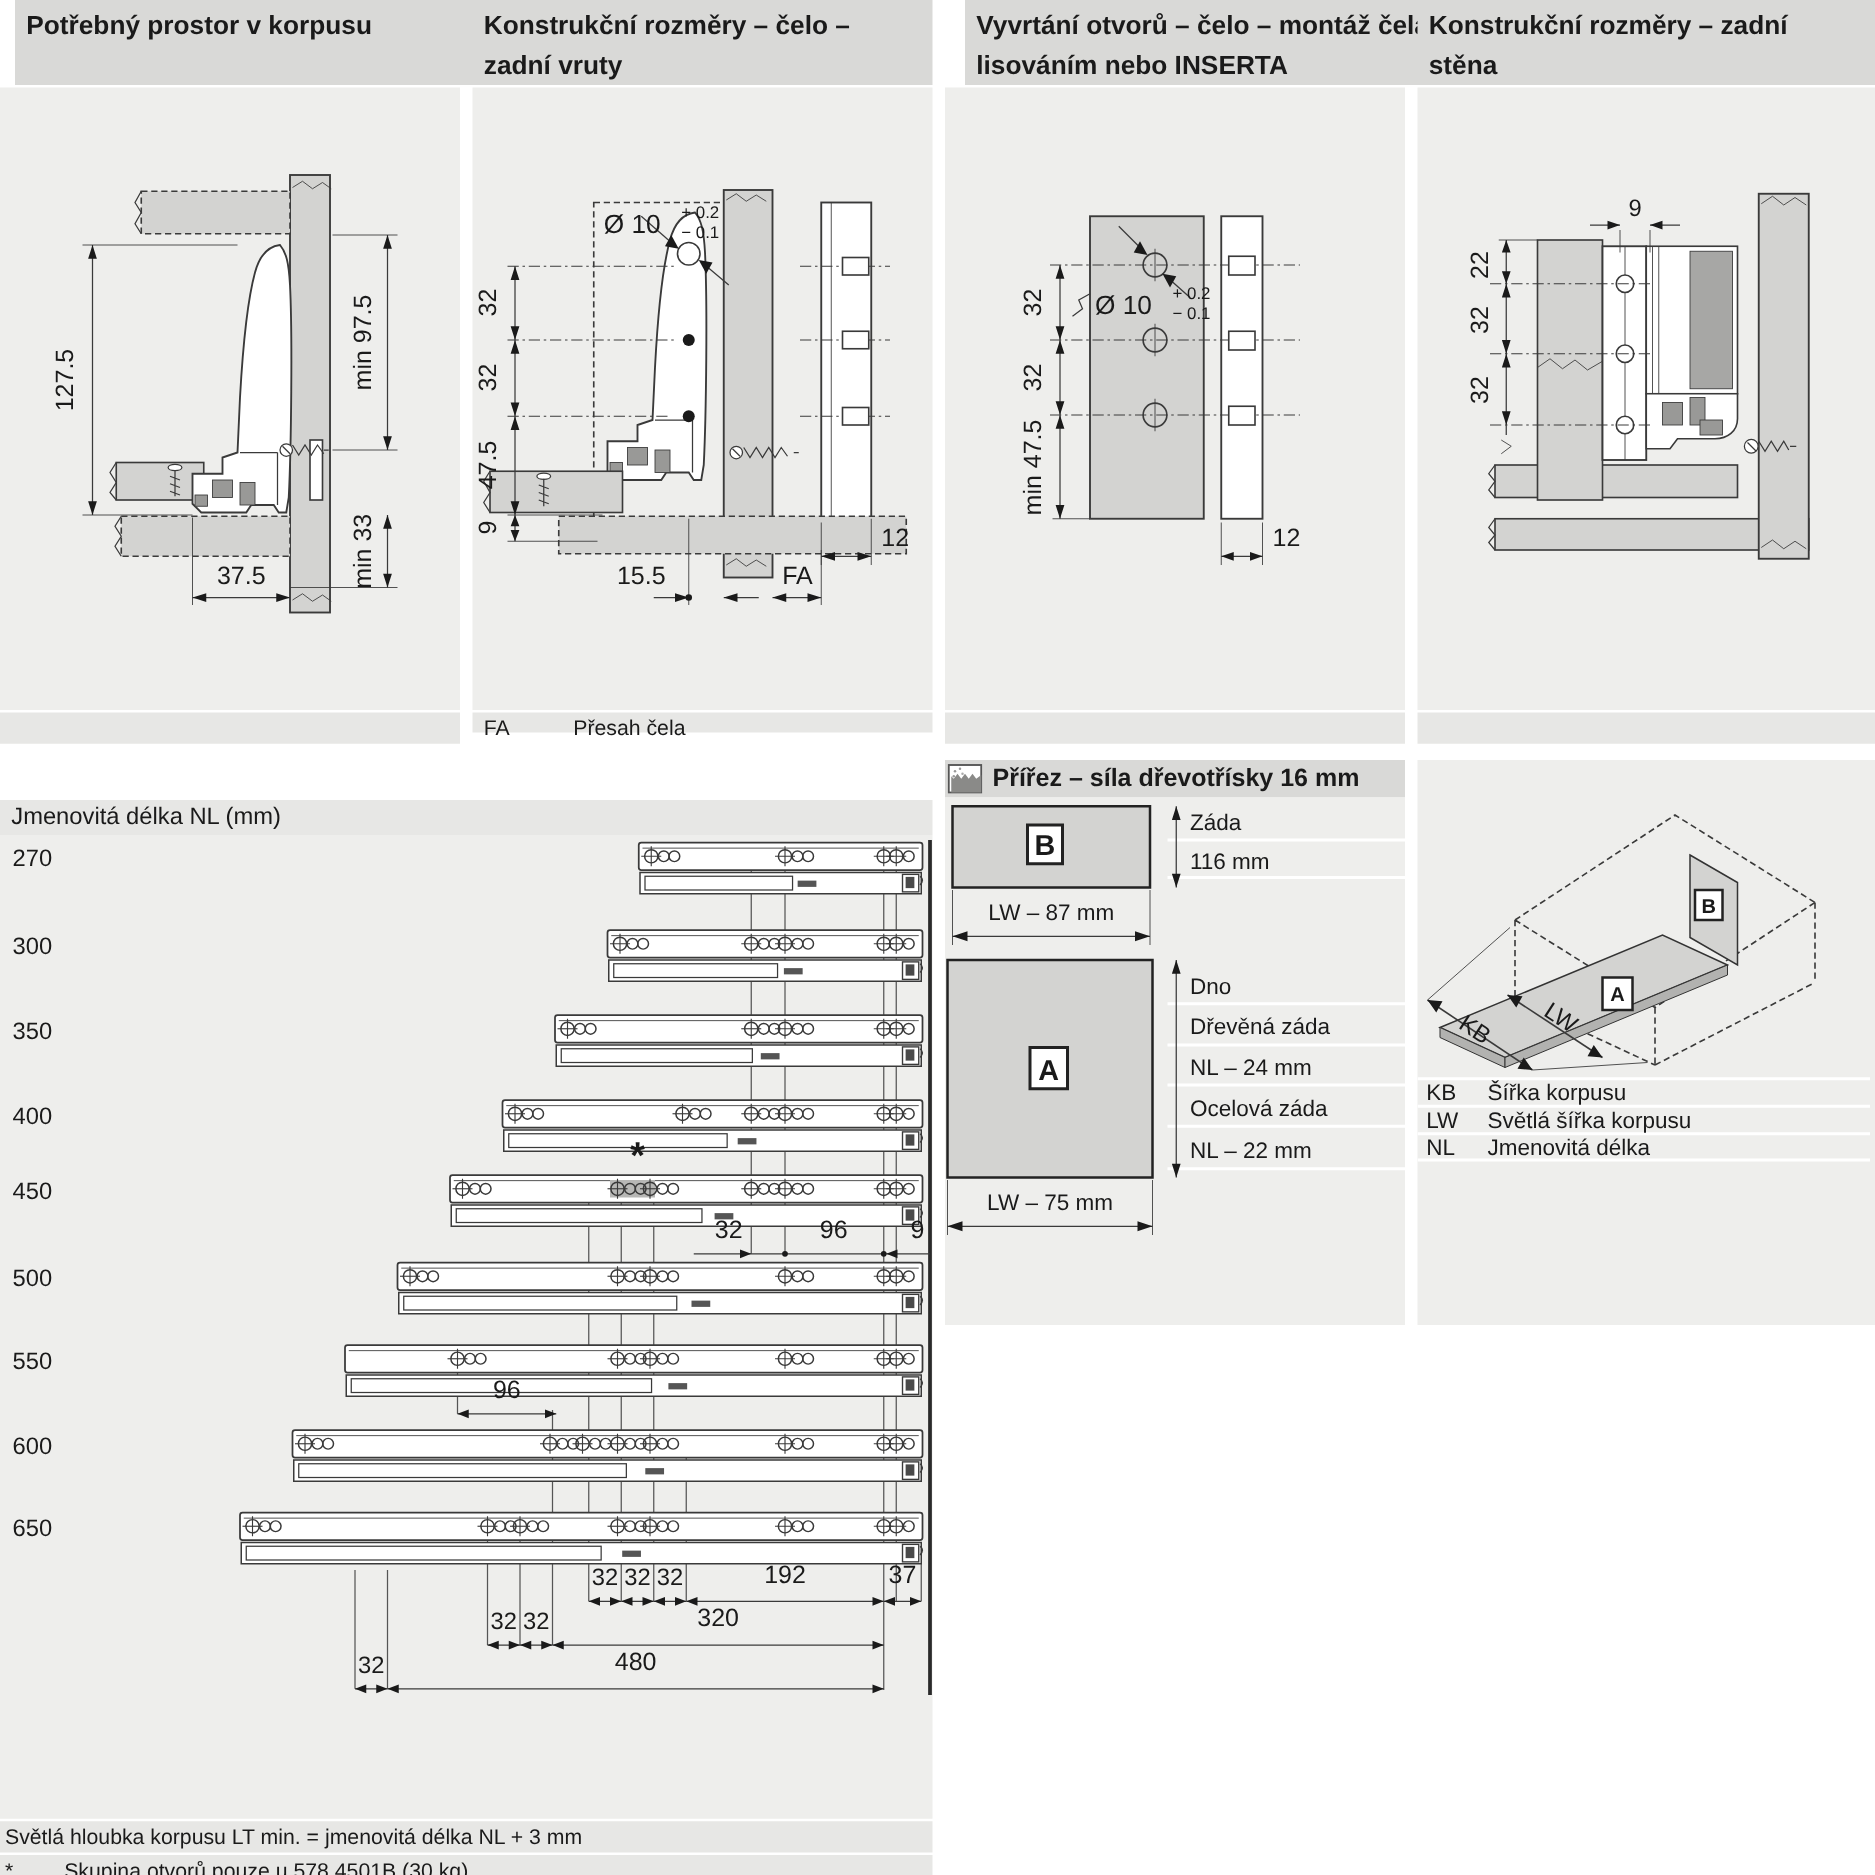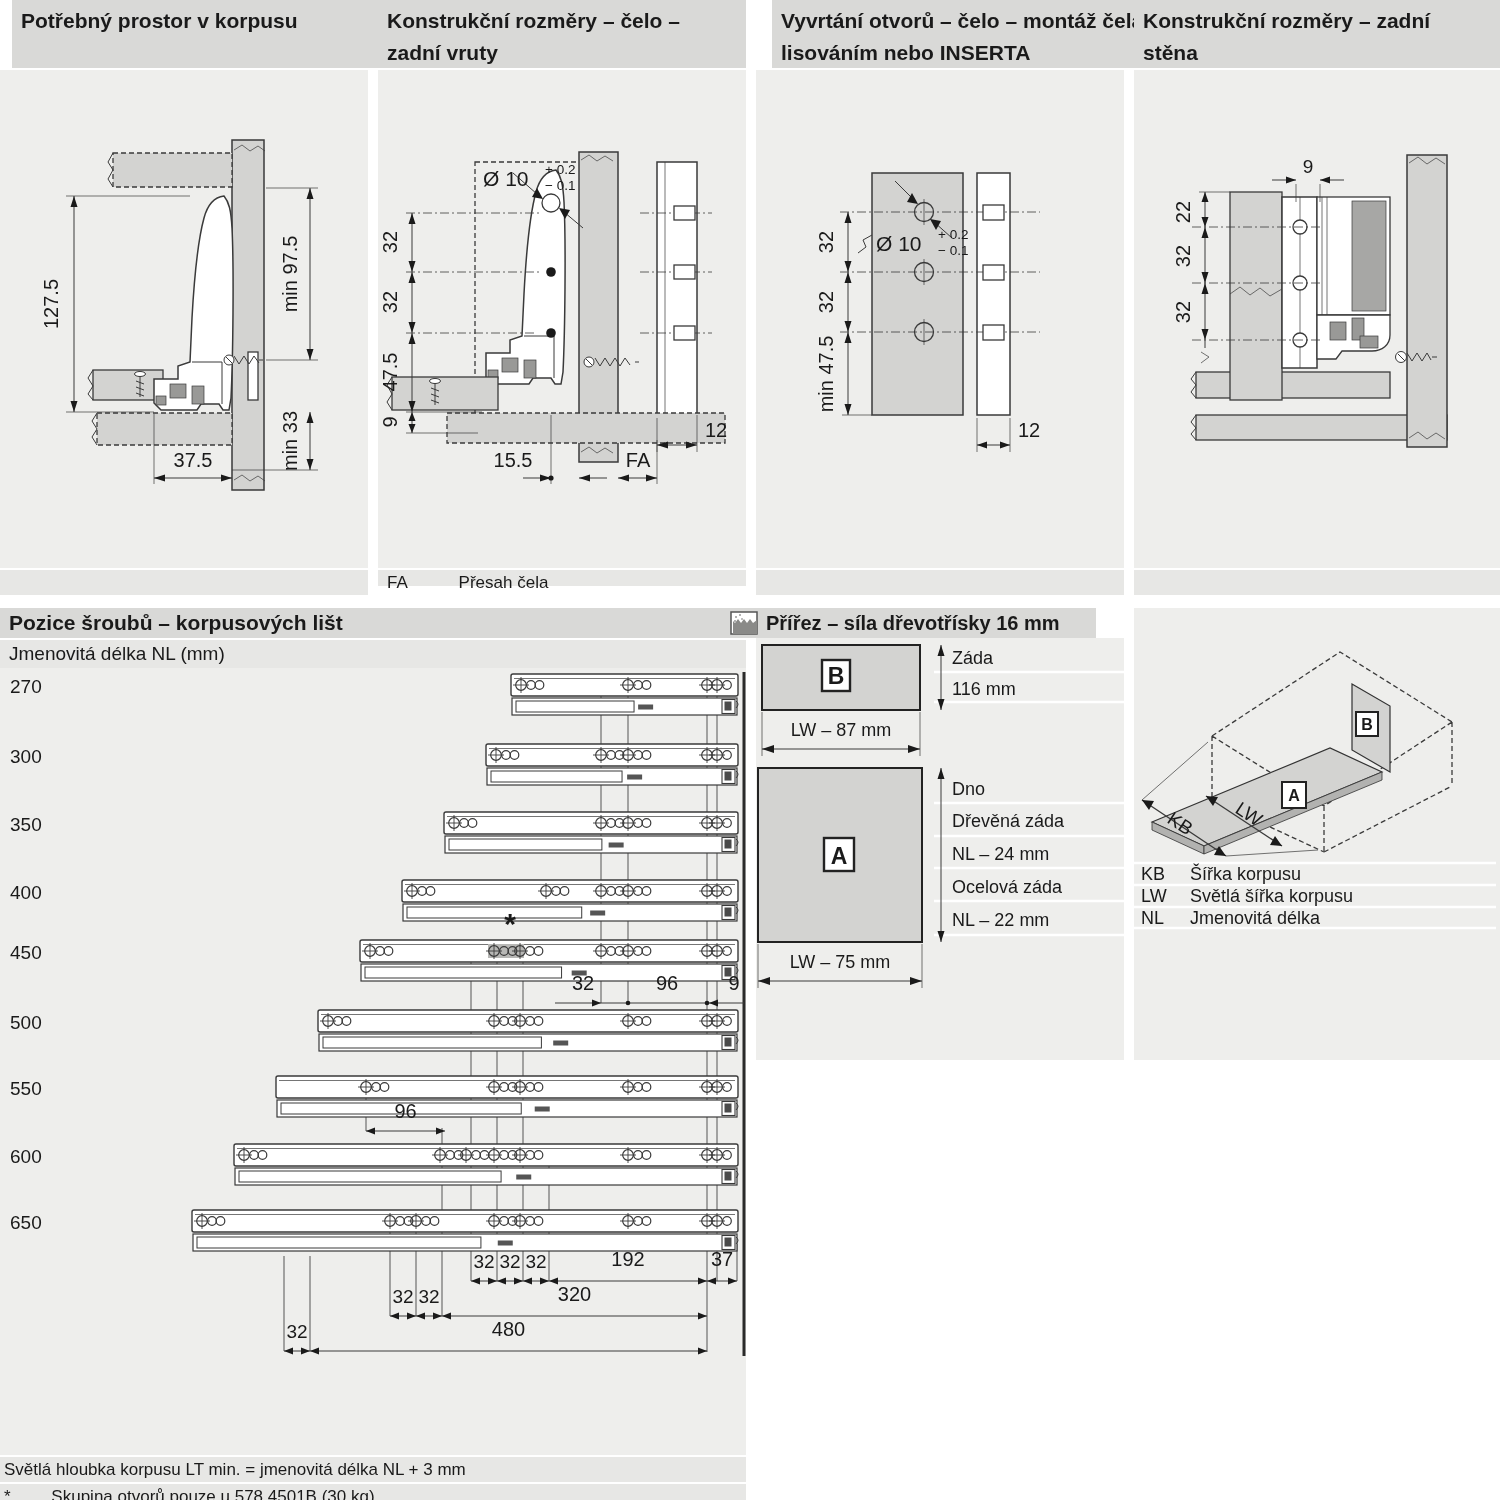--- a/index.html
+++ b/index.html
@@ -219,21 +219,20 @@
     <path class="ln" d="M1205,192 V348"></path>
     <path class="ar" d="M1205,192 l-3.5,10 7,0 z M1205,227 l-3.5,-10 7,0 z M1205,227 l-3.5,11 7,0 z M1205,283 l-3.5,-11 7,0 z M1205,283 l-3.5,11 7,0 z M1205,340 l-3.5,-11 7,0 z"></path>
     <path class="ln7" d="M1201,352 l8,5 -8,6"></path>
     <text x="1190" y="212" class="t20 mid" transform="rotate(-90 1190 212)">22</text>
     <text x="1190" y="256" class="t20 mid" transform="rotate(-90 1190 256)">32</text>
     <text x="1190" y="312" class="t20 mid" transform="rotate(-90 1190 312)">32</text>
   </svg>
   </div>
   <div class="abs fstrip" style="left:1134px;top:570px;width:366px;height:25px"></div>
 
-  <div class="abs tband" style="left:0;top:608px;width:746px;height:30px;padding-top:2px;line-height:26px">Pozice šroubů – korpusových lišt</div>
   <div class="abs sband" style="left:0;top:640px;width:746px;height:28px">Jmenovitá délka NL (mm)</div>
   <div class="abs content" style="left:0;top:668px;width:746px;height:787px">
     <svg id="rails" width="746" height="787" viewBox="0 668 746 787">
         <line x1="471" y1="946" x2="471" y2="1281" stroke="#555" stroke-width="1"></line>
         <line x1="497" y1="946" x2="497" y2="1281" stroke="#555" stroke-width="1"></line>
         <line x1="523" y1="946" x2="523" y2="1281" stroke="#555" stroke-width="1"></line>
         <line x1="549" y1="1150" x2="549" y2="1281" stroke="#555" stroke-width="1"></line>
         <line x1="601" y1="684" x2="601" y2="1003" stroke="#555" stroke-width="1"></line>
         <line x1="628" y1="684" x2="628" y2="1003" stroke="#555" stroke-width="1"></line>
         <line x1="707" y1="684" x2="707" y2="1352" stroke="#555" stroke-width="1"></line>
@@ -650,21 +649,21 @@
       </svg>
   </div>
   <div class="abs fstrip" style="left:0;top:1457px;width:746px;height:25px">
     <span style="padding-left:4px">Světlá hloubka korpusu LT min. = jmenovitá délka NL + 3 mm</span>
   </div>
   <div class="abs fstrip" style="left:0;top:1484px;width:746px;height:16px">
     <span style="padding-left:4px">*</span>
     <span style="padding-left:36px">Skupina otvorů pouze u 578.4501B (30 kg)</span>
   </div>
 
-  <div class="abs tband" style="left:728px;top:608px;width:368px;height:30px;padding:0;display:flex;align-items:center">
+  <div class="abs tband" style="left:756px;top:608px;width:368px;height:30px;padding:0;display:flex;align-items:center">
     <svg width="28" height="24" viewBox="0 0 28 24" style="margin-left:2px">
       <rect x="1" y="1" width="26" height="22" fill="#fff" stroke="#555" stroke-width="1.5"></rect>
       <path d="M27,23 V9 l-4,3 -3,-4 -3,4 -3,-4 -3,4 -3,-4 -3,4 -2,-2 V23 z" fill="#8a8a88"></path>
       <circle cx="6" cy="6" r="1" fill="#999"></circle>
         <circle cx="10" cy="4" r="1" fill="#999"></circle>
       <circle cx="5" cy="10" r="1" fill="#999"></circle>
         <circle cx="12" cy="8" r="1" fill="#aaa"></circle>
     </svg>
     <span style="font-size:20px;font-weight:bold;padding-left:8px">Přířez – síla dřevotřísky 16 mm</span>
   </div>

